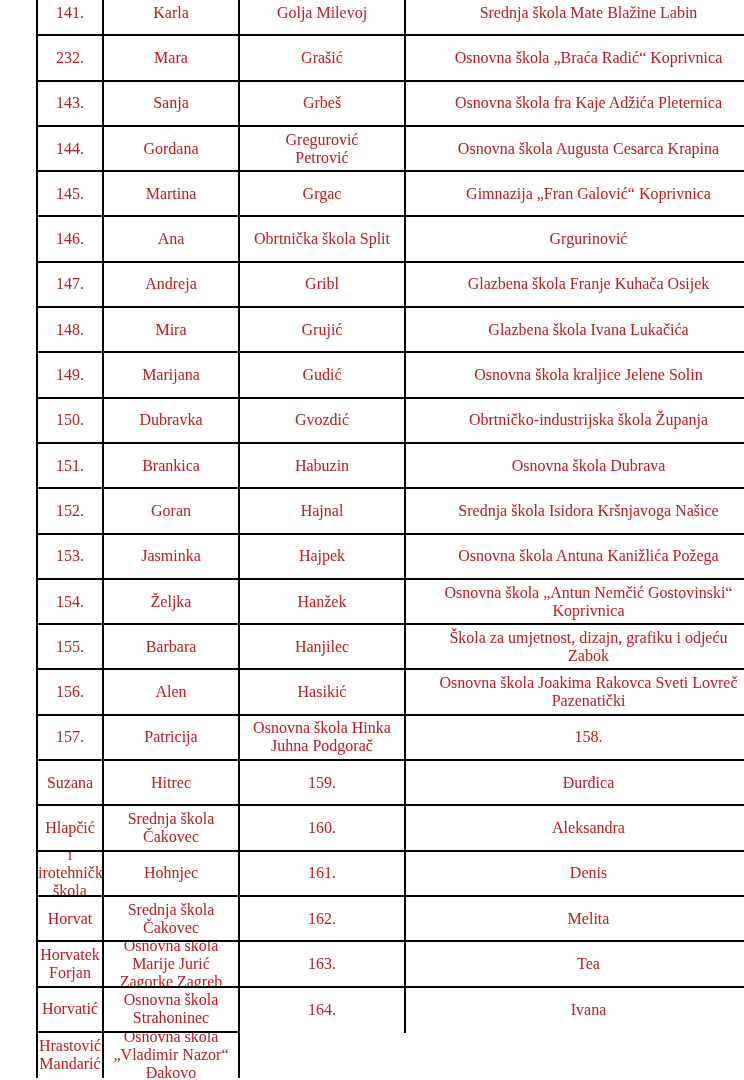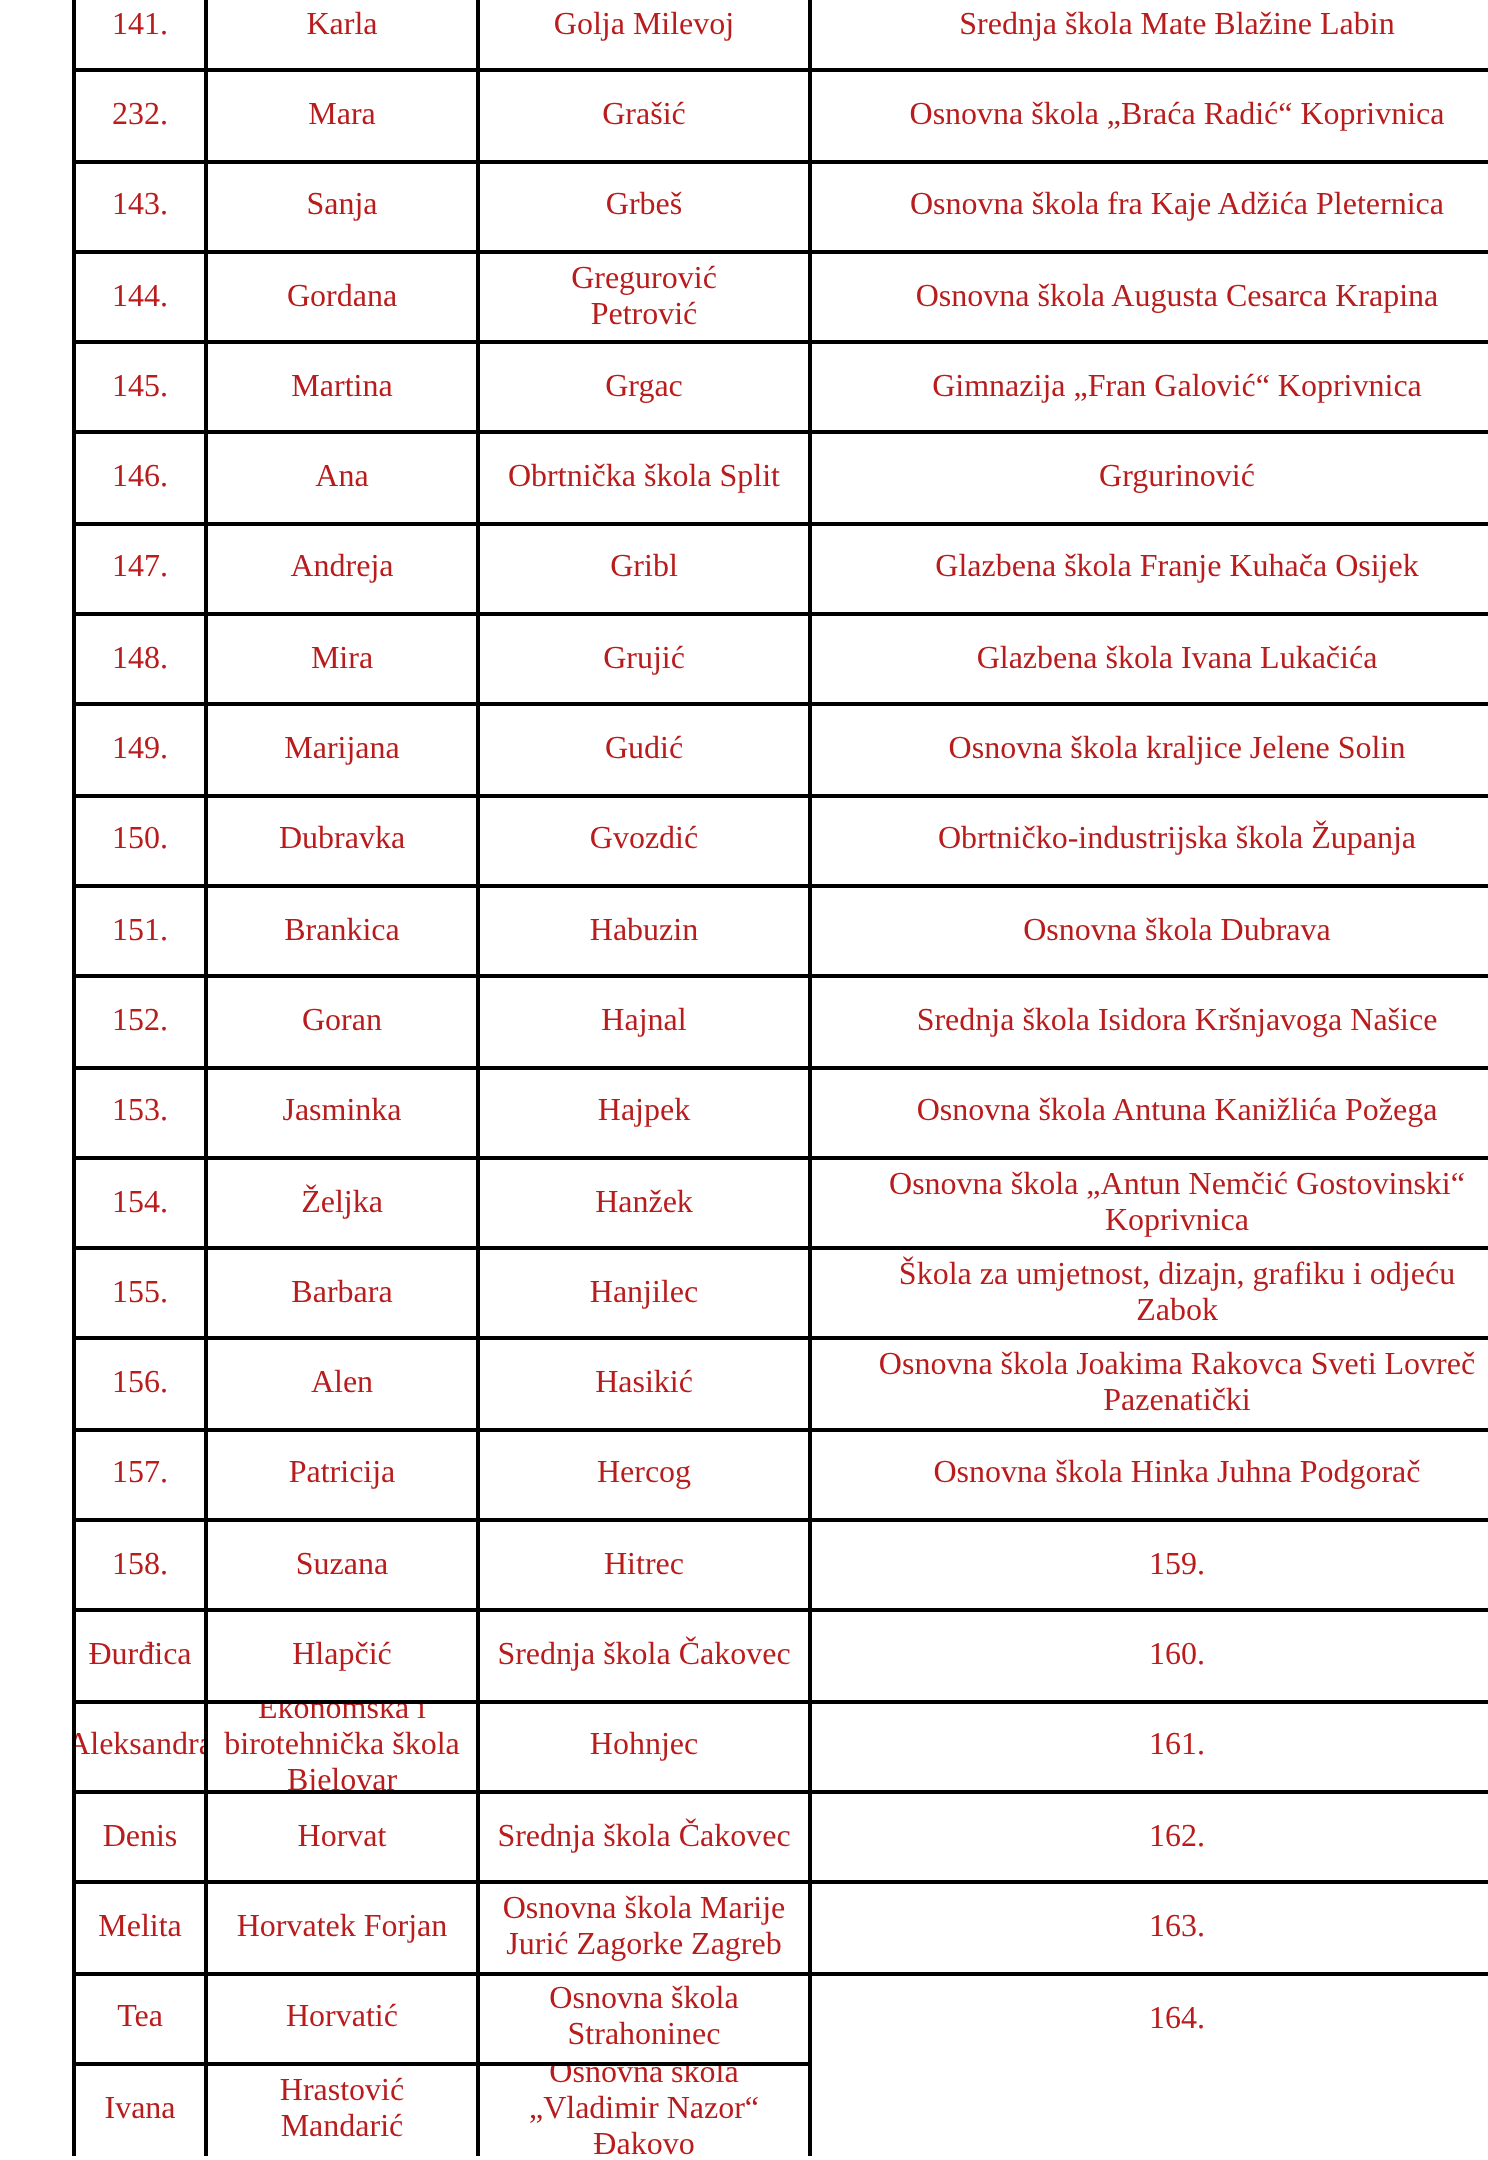--- a/index.html
+++ b/index.html
@@ -130,21 +130,20 @@
 Zabok</div>
 
   <div class="cell c-num">156.</div>
   <div class="cell c-first">Alen</div>
   <div class="cell c-last">Hasikić</div>
   <div class="cell c-school">Osnovna škola Joakima Rakovca Sveti Lovreč
 Pazenatički</div>
 
   <div class="cell c-num">157.</div>
   <div class="cell c-first">Patricija</div>
-  <div class="cell c-last">Hercog</div>
   <div class="cell c-school">Osnovna škola Hinka Juhna Podgorač</div>
 
   <div class="cell c-num">158.</div>
   <div class="cell c-first">Suzana</div>
   <div class="cell c-last">Hitrec</div>
 
   <div class="cell c-num">159.</div>
   <div class="cell c-first">Đurđica</div>
   <div class="cell c-last">Hlapčić</div>
   <div class="cell c-school">Srednja škola Čakovec</div>

